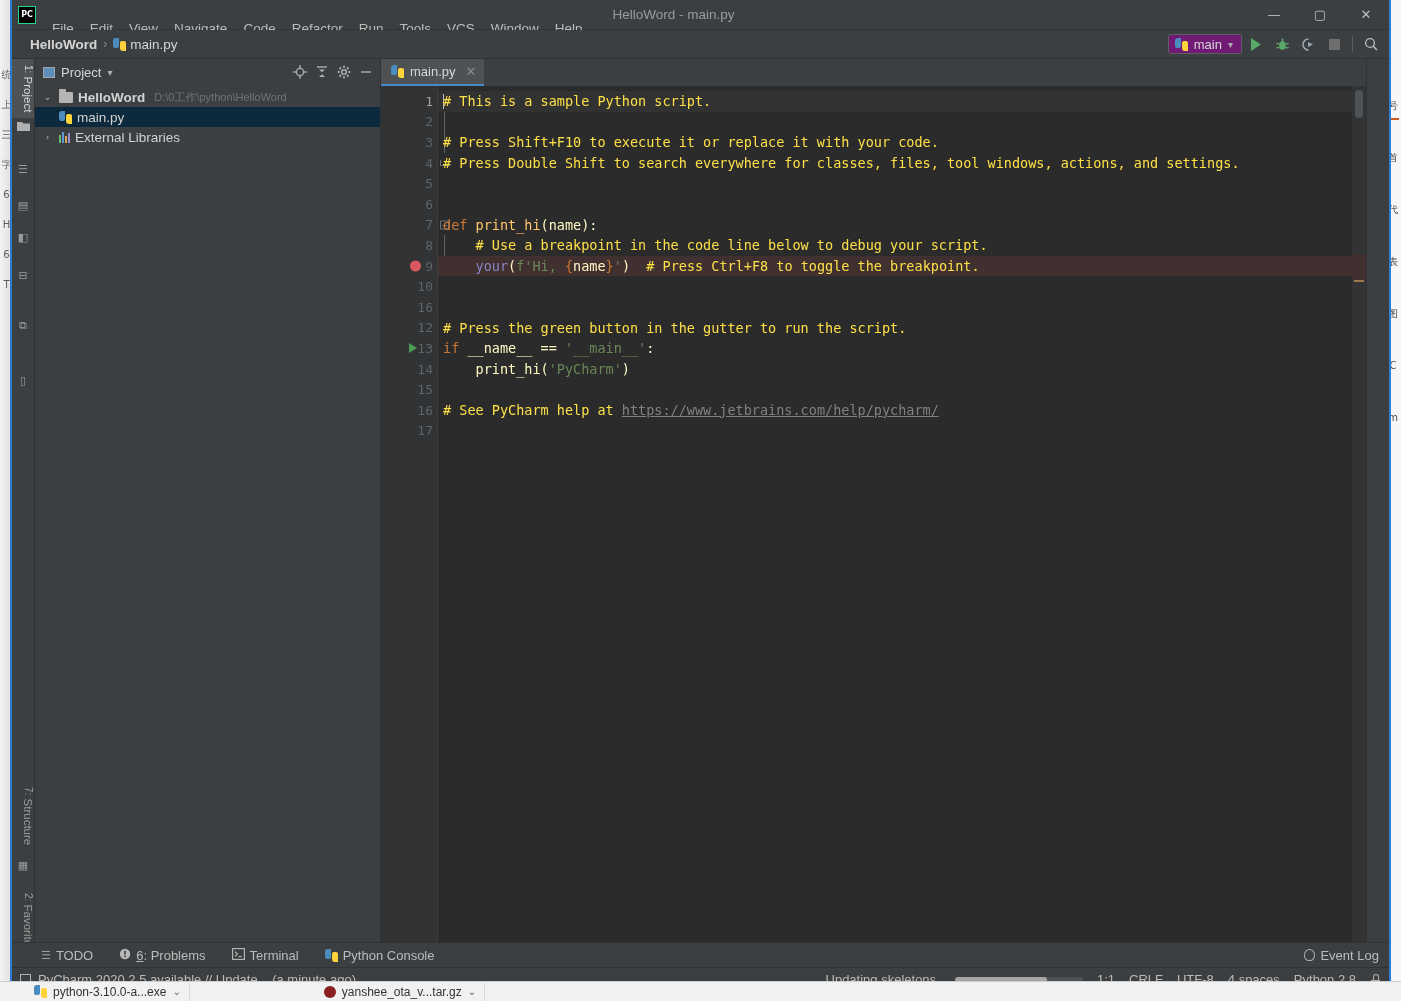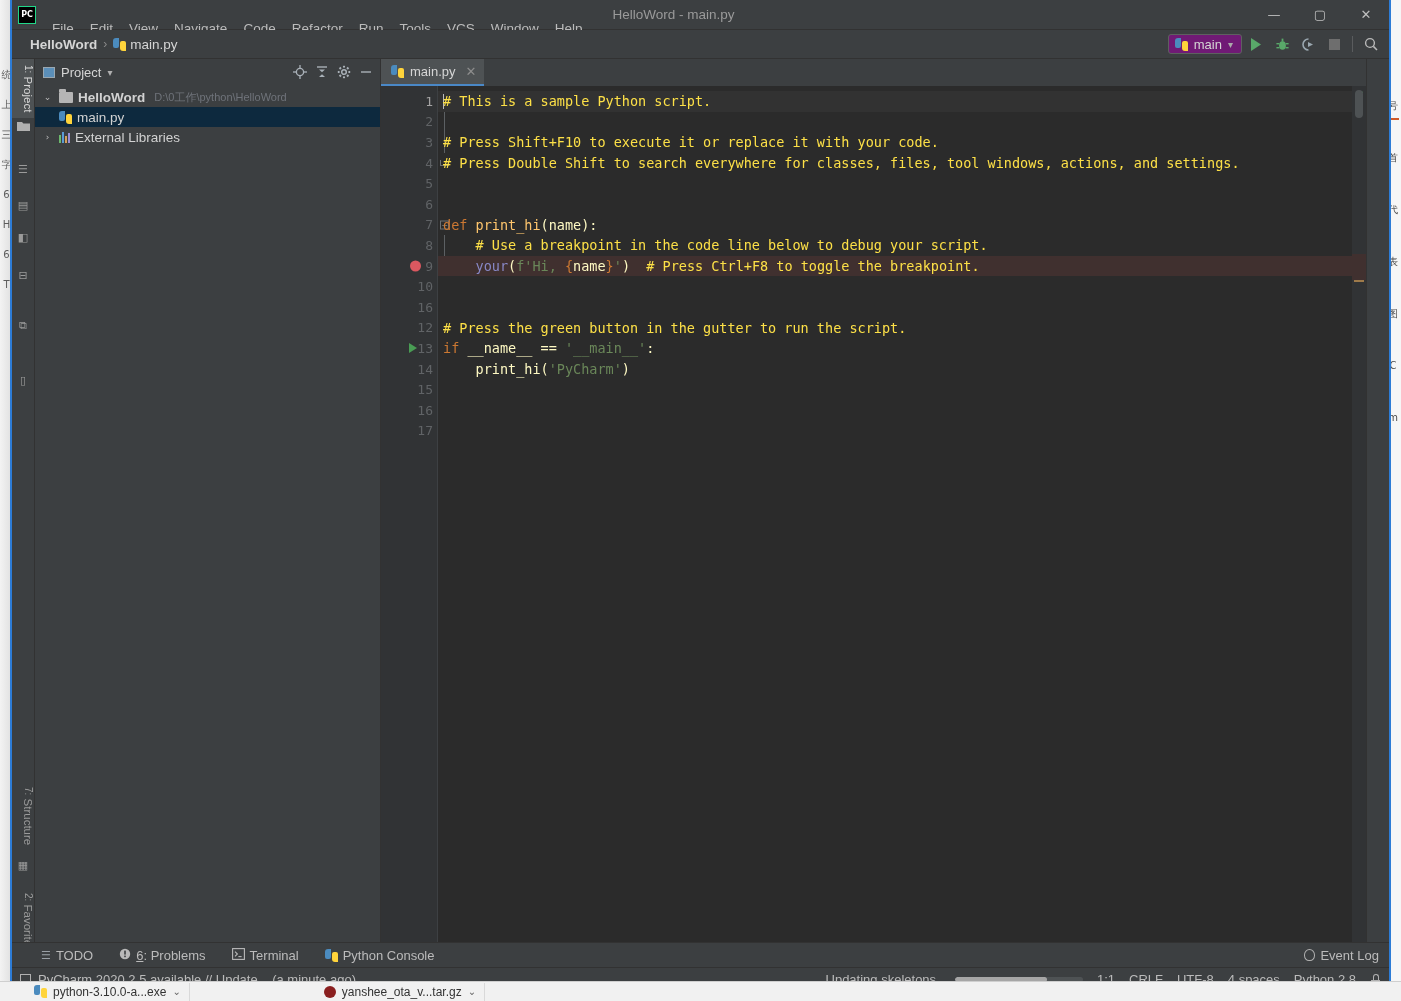--- a/index.html
+++ b/index.html
@@ -668,20 +668,21 @@
               <div class="cline">&nbsp;</div>
               <div class="cline"><span class="kw">def </span><span class="fn">print_hi</span><span class="pl">(name):</span></div>
               <div class="cline"><span class="cmt">    # Use a breakpoint in the code line below to debug your script.</span></div>
               <div class="cline bp-row"><span class="pl">    </span><span class="bfn">your</span><span class="pl">(</span><span class="str">f'Hi, </span><span class="kw">{</span><span class="pl">name</span><span class="kw">}</span><span class="str">'</span><span class="pl">)</span><span class="cmt">  # Press Ctrl+F8 to toggle the breakpoint.</span></div>
               <div class="cline">&nbsp;</div>
               <div class="cline">&nbsp;</div>
               <div class="cline"><span class="cmt"># Press the green button in the gutter to run the script.</span></div>
               <div class="cline"><span class="kw">if </span><span class="pl">__name__ == </span><span class="str">'__main__'</span><span class="pl">:</span></div>
               <div class="cline"><span class="pl">    print_hi(</span><span class="str">'PyCharm'</span><span class="pl">)</span></div>
               <div class="cline">&nbsp;</div>
+              <div class="cline"><span class="cmt"># See PyCharm help at </span><span class="lnk">https://www.jetbrains.com/help/pycharm/</span></div>
               <div class="cline">&nbsp;</div>
             </div>
           <div class="stripe">
             <div class="ok">✔</div>
             <div class="stripe-band" style="top:168px"></div>
             <div class="stripe-mark" style="top:194px"></div>
             <div class="scroll-thumb" style="top:4px;height:28px"></div>
           </div>
         </div>
       </div>

